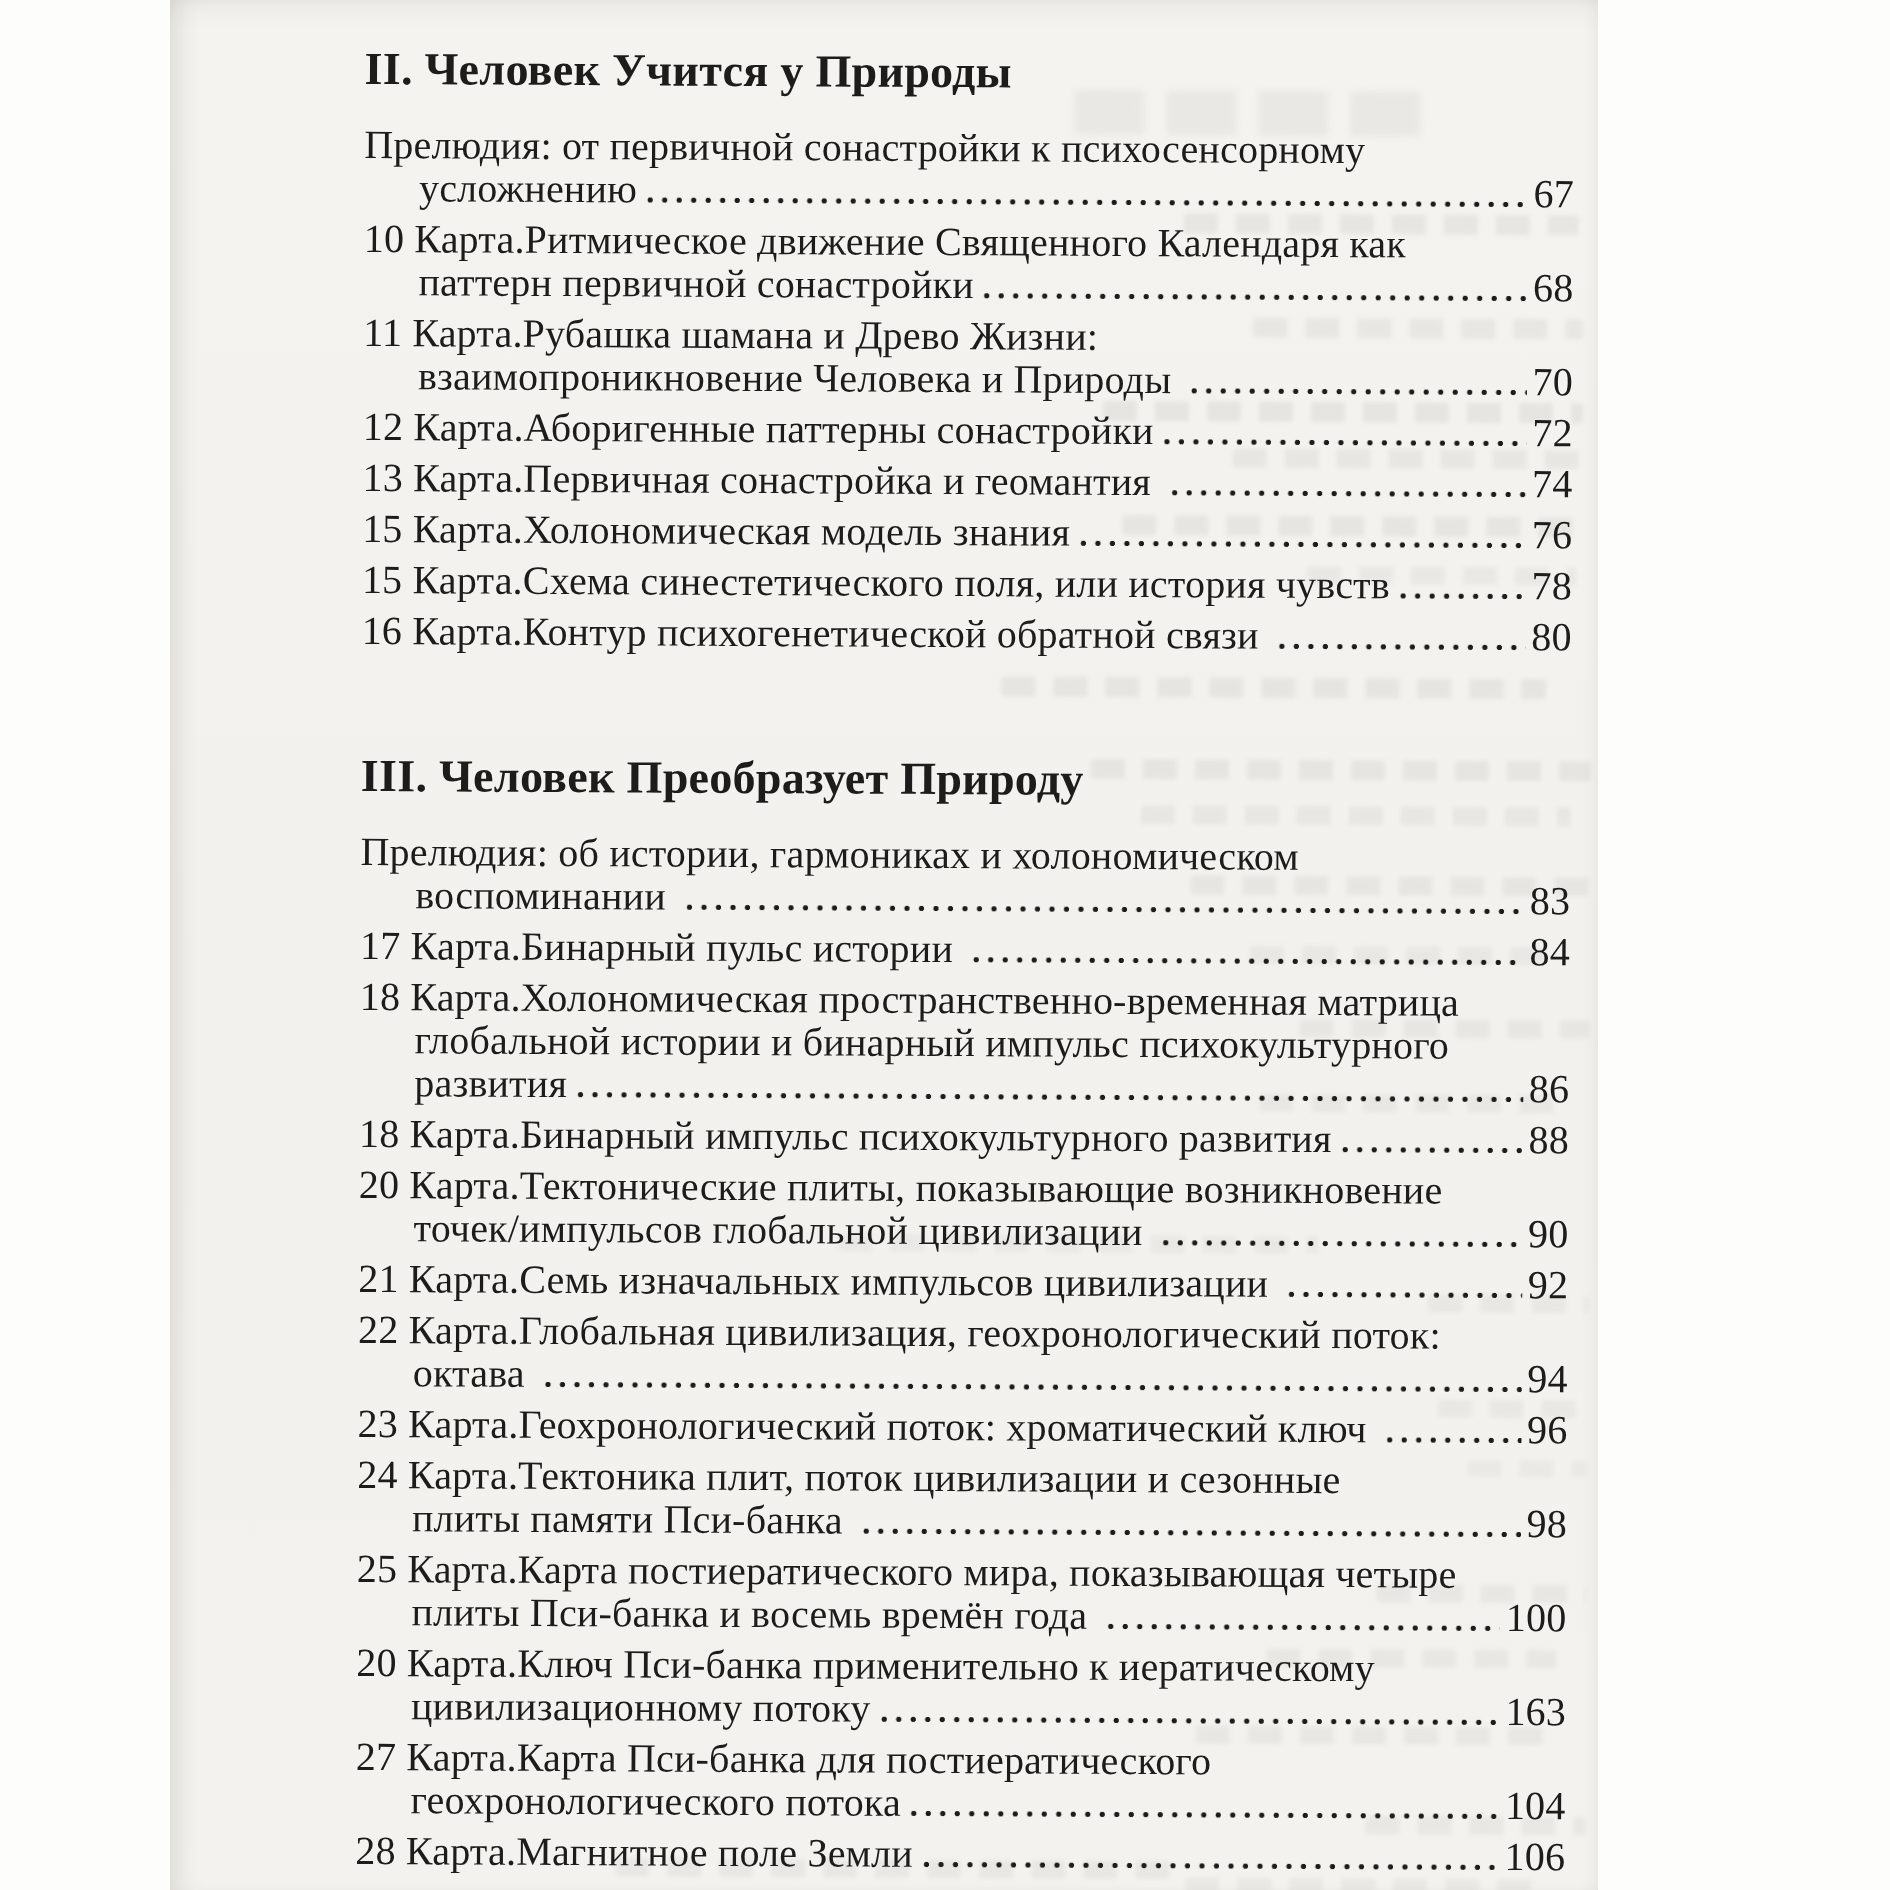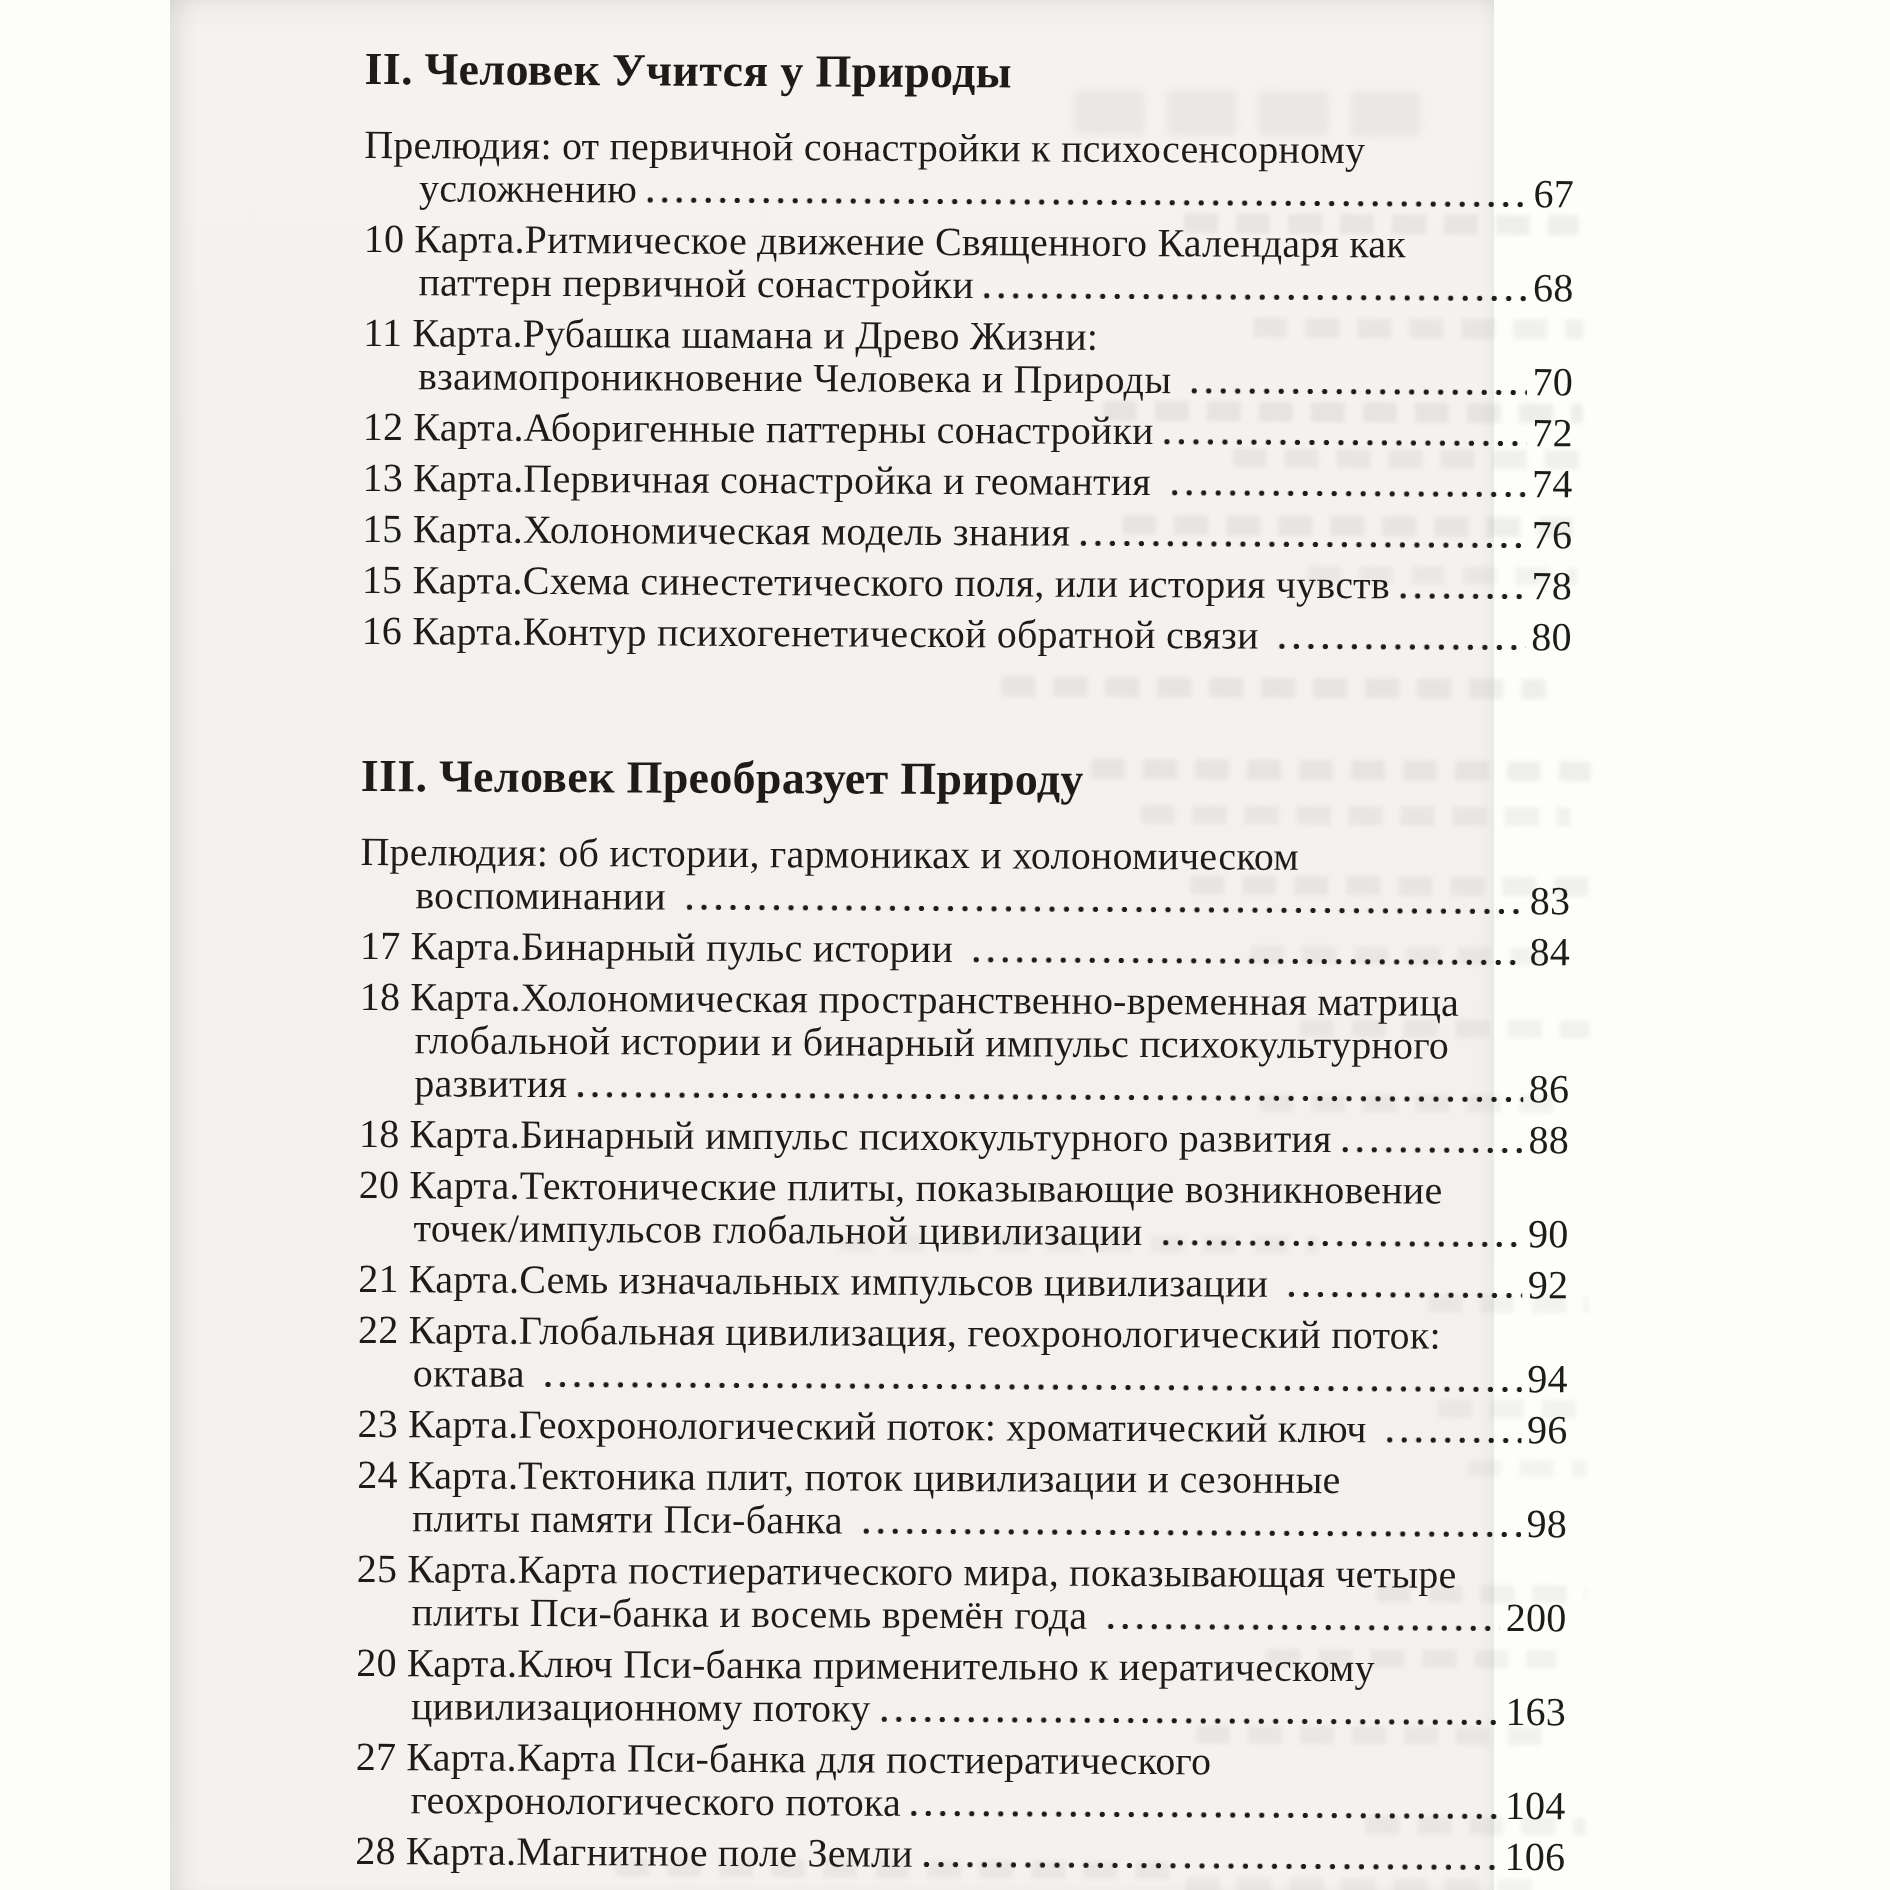--- a/index.html
+++ b/index.html
@@ -3,21 +3,21 @@
 <meta charset="utf-8">
 <style>
   html,body{margin:0;padding:0;}
   body{
     width:1890px;height:1890px;overflow:hidden;position:relative;
     background:#fdfdfc;
     font-family:"Liberation Serif","DejaVu Serif",serif;
   }
   
   .book-page{
-    position:absolute;top:0;bottom:0;left:170px;width:1324px;
+    position:absolute;top:0;bottom:0;left:170px;width:1428px;
     background:linear-gradient(180deg,#f4f3f0 0%,#f2f1ee 55%,#f3f2ef 100%);
     box-shadow:
       inset 22px 0 26px -16px rgba(60,58,52,.14),
       inset -12px 0 20px -14px rgba(60,58,52,.10),
       inset 0 26px 30px -22px rgba(60,58,52,.08);
   }
   .tilt{
     position:absolute;top:0;left:0;right:0;bottom:0;
     transform:rotate(.3deg);transform-origin:0 0;
   }
@@ -251,21 +251,21 @@
           </div>
         </div>
         <div class="entry">
           <div class="line">
             <span class="lbl">25 Карта.</span> 
             <span class="txt">Карта постиератического мира, показывающая четыре</span>
           </div>
           <div class="line cont">
             <span class="txt">плиты Пси-банка и восемь времён года </span>
             <span class="dots"></span>
-            <span class="pg">200</span>
+            <span class="pg">100</span>
           </div>
         </div>
         <div class="entry">
           <div class="line">
             <span class="lbl">20 Карта.</span> 
             <span class="txt">Ключ Пси-банка применительно к иератическому</span>
           </div>
           <div class="line cont">
             <span class="txt">цивилизационному потоку</span>
             <span class="dots"></span>

